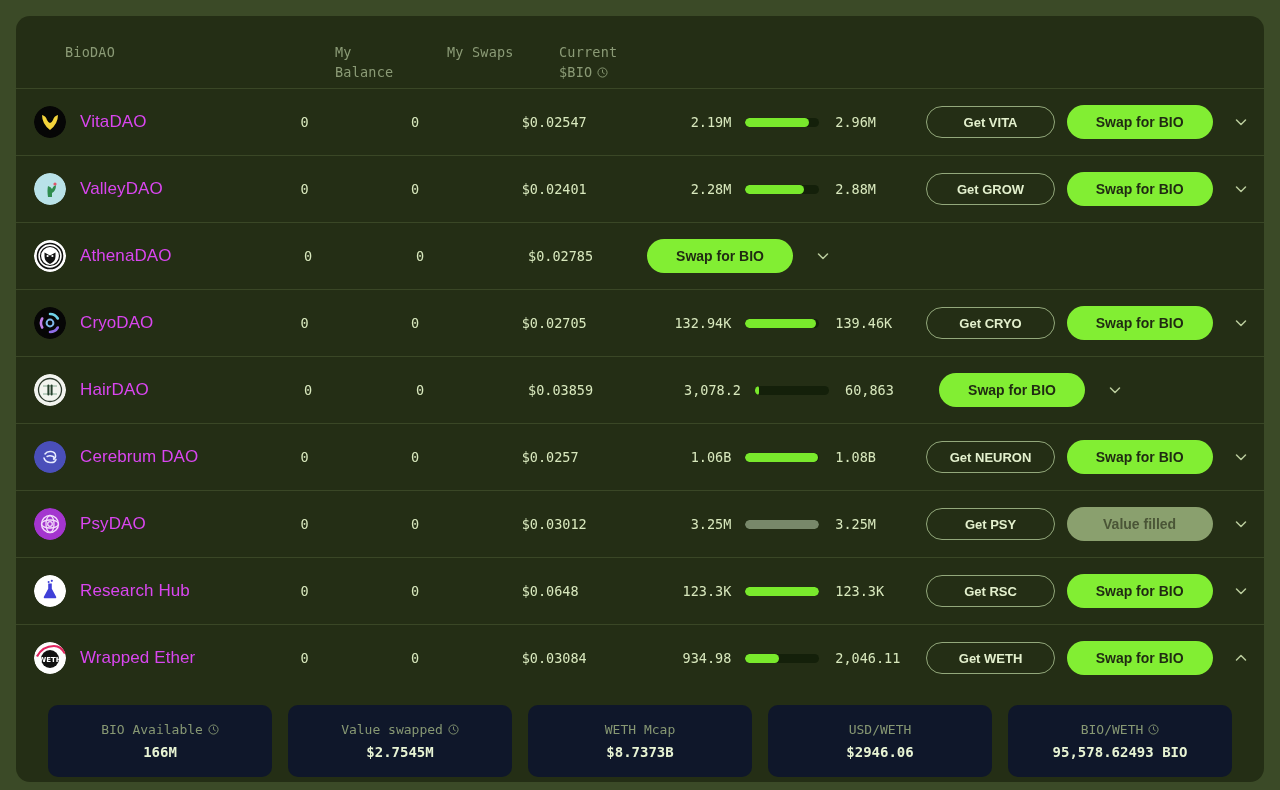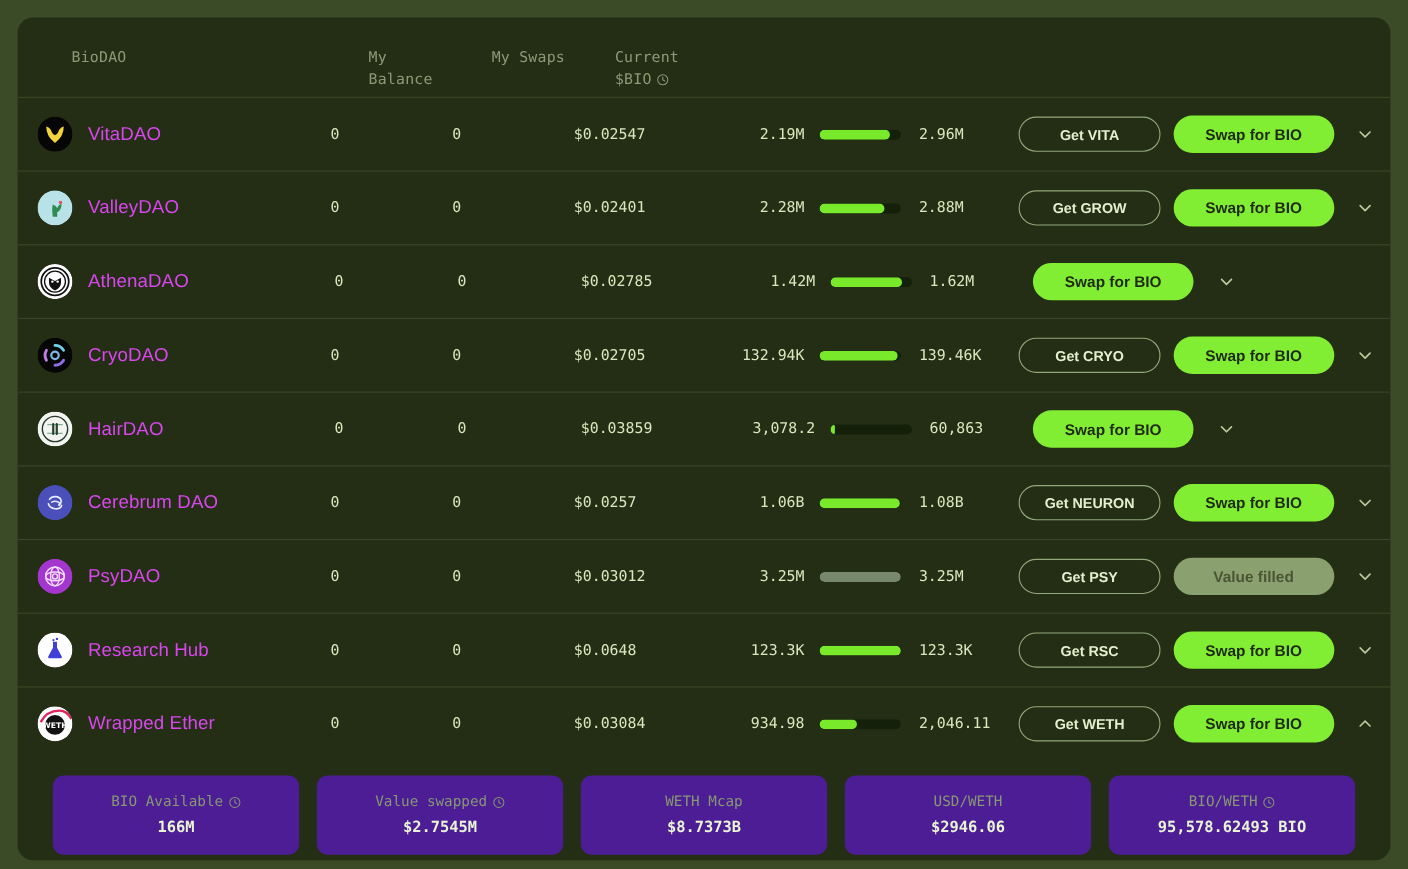--- a/index.html
+++ b/index.html
@@ -128,21 +128,21 @@
 
   
   .stats {
     display: flex;
     gap: 16px;
     padding: 14px 32px 0 32px;
   }
   .stat {
     flex: 1;
     height: 72px;
-    background: #4c1d95;
+    background: #0f172a;
     border-radius: 10px;
     display: flex; flex-direction: column;
     align-items: center; justify-content: center;
     gap: 7px;
   }
   .stat-label {
     color: #879873;
     font-size: 13px;
     font-family: "DejaVu Sans Mono", monospace;
     display: flex; align-items: center; gap: 5px;
@@ -264,27 +264,20 @@
                 <path d="M10.5 12.5 l5.5 3 l5.5-3 v4 q0 5-5.5 7.5 q-5.5-2.5-5.5-7.5z" fill="#111"></path>
                 <circle cx="13.6" cy="16" r="1.1" fill="#fff"></circle>
                 <circle cx="18.4" cy="16" r="1.1" fill="#fff"></circle>
               </svg>
             </span>
             <span class="dao-name">AthenaDAO</span>
           </div>
           <div class="c-bal cell-val">0</div>
           <div class="c-swaps cell-val">0</div>
           <div class="c-price cell-val">$0.02785</div>
-          <div class="c-prog">
-            <span class="prog-left">1.42M</span>
-            <span class="bar">
-              <span class="fill" style="width:88%"></span>
-            </span>
-            <span class="prog-right">1.62M</span>
-          </div>
           <div class="c-swap">
             <button class="btn-swap">Swap for BIO</button>
           </div>
           <div class="c-chev chev">
             <svg width="16" height="16" viewBox="0 0 16 16">
               <path d="M3.5 6 L8 10.5 L12.5 6" fill="none" stroke="#b9cb9c" stroke-width="1.5" stroke-linecap="round" stroke-linejoin="round"></path>
             </svg>
           </div>
         </div>
         <div class="row">

